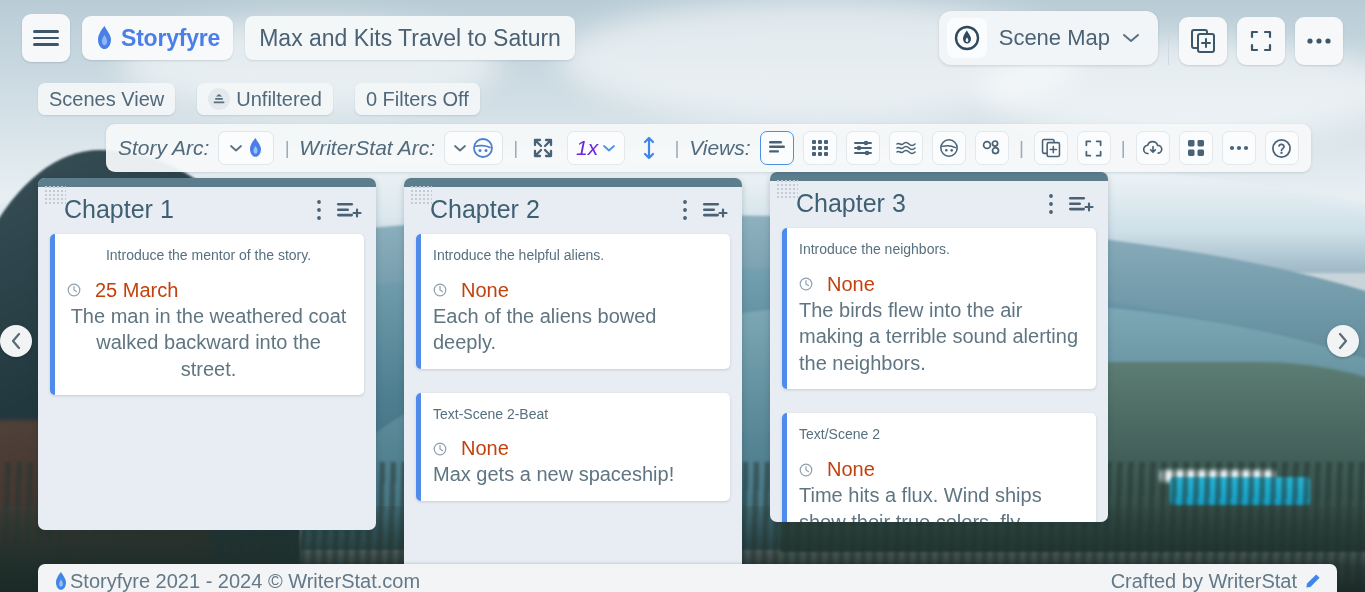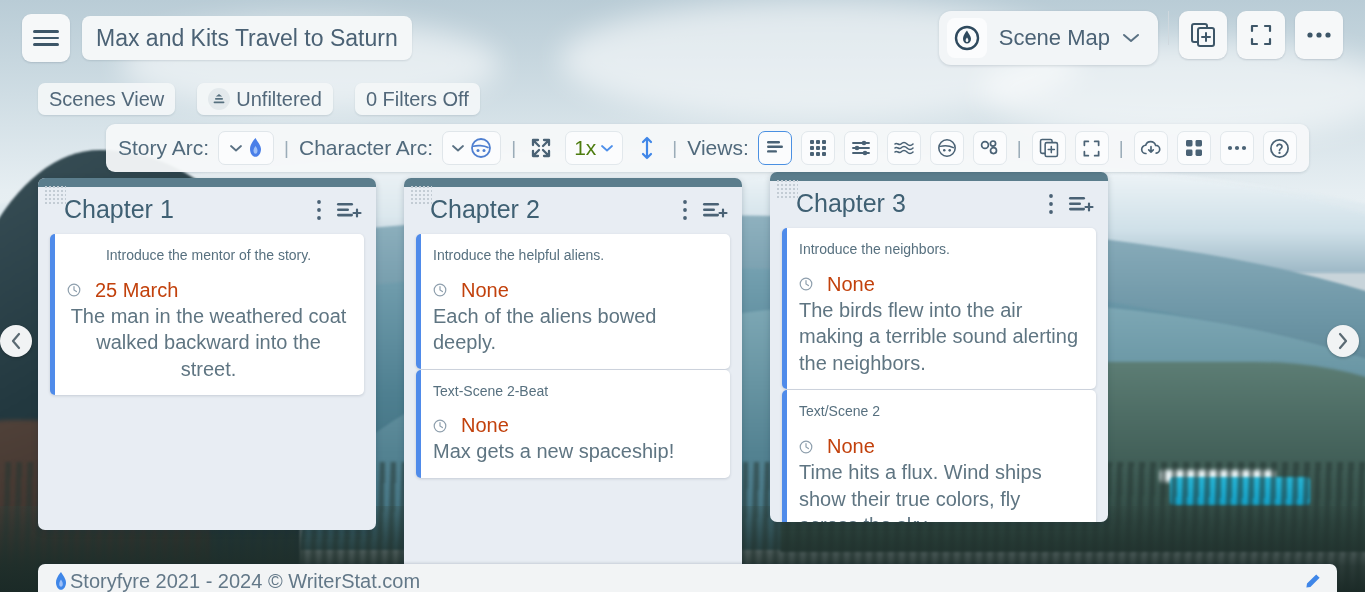--- a/index.html
+++ b/index.html
@@ -149,21 +149,21 @@
     background: #f4f7f8;
     border-radius: 8px;
     display: flex; align-items: center;
     padding: 0 14px;
     color: #4b6275; font-size: 23px;
     box-shadow: 0 1px 2px rgba(20,40,60,.12);
     cursor: text;
   }
   .topbar-right {
     margin-left: auto;
-    display: flex; align-items: flex-start; gap: 10px;
+    display: flex; align-items: flex-end; gap: 10px;
   }
   .scene-chip {
     height: 54px;
     background: #f2f5f7;
     border-radius: 12px;
     display: flex; align-items: center; gap: 12px;
     padding: 0 18px 0 8px;
     box-shadow: 0 1px 3px rgba(20,40,60,.15);
     cursor: pointer;
   }
@@ -200,20 +200,21 @@
   .toolbar {
     position: absolute; z-index: 5;
     left: 106px; top: 124px;
     height: 48px;
     background: rgba(246,248,249,.95);
     border-radius: 9px;
     display: flex; align-items: center;
     padding: 0 12px;
     gap: 9px;
     box-shadow: 0 1px 3px rgba(20,40,60,.14);
+    font-style: italic;
   }
   .tb-label { color: #516a7c; font-size: 21px; white-space: nowrap; }
   .tb-sep { color: #9bacb8; font-size: 19px; padding: 0 1px; }
   .tb-select {
     height: 34px; min-width: 56px;
     background: #fbfcfd; border: 1px solid #e0e6ea; border-radius: 7px;
     display: flex; align-items: center; justify-content: center; gap: 5px;
     padding: 0 8px; cursor: pointer;
   }
   .tb-icon-btn {
@@ -225,21 +226,21 @@
   .tb-icon-btn.active { border-color: #4a90e2; }
   .tb-plain-btn {
     width: 30px; height: 30px;
     display: flex; align-items: center; justify-content: center;
     cursor: pointer; color: #4a6275;
   }
   .zoom-chip {
     height: 34px;
     background: #fbfcfd; border: 1px solid #e2e8ec; border-radius: 7px;
     display: flex; align-items: center; gap: 4px; padding: 0 8px;
-    color: #4d7c0f; font-size: 21px; cursor: pointer;
+    color: #6d28d9; font-size: 21px; cursor: pointer;
   }
 
   
   .board {
     position: absolute; z-index: 4;
     left: 38px; top: 178px;
     display: flex; align-items: flex-start; gap: 28px;
   }
   .column {
     width: 338px;
@@ -264,21 +265,21 @@
   .col-title {
     color: #3f6073; font-size: 25px; padding-left: 12px;
   }
   .col-actions { margin-left: auto; display: flex; align-items: center; gap: 14px; }
   .col-body { padding: 0 12px 14px 12px; min-height: 112px; }
   .card {
     background: #ffffff;
     border-left: 5px solid #4f8bea;
     border-radius: 5px;
     padding: 12px 14px 13px 12px;
-    margin-bottom: 1px;
+    margin-bottom: 24px;
     box-shadow: 0 1px 3px rgba(20,40,60,.16);
   }
   .card:last-child { margin-bottom: 0; }
   .card-title {
     color: #57707f; font-size: 14px; line-height: 1.33;
   }
   .card-meta {
     display: flex; align-items: center; gap: 14px;
     margin-top: 14px;
     color: #c2410c; font-size: 20px;
@@ -349,20 +350,29 @@
 <div class="topbar">
 
   <div class="btn-square hamburger">
     <div>
       <span></span>
       <span></span>
       <span></span>
     </div>
   </div>
 
+  <div class="brand-chip">
+    <span>
+      <svg width="19" height="24" viewBox="0 0 19 24">
+        <path d="M9.5 0C9.5 0 3 7.2 3 13.4 3 18.8 6 23 9.5 23S16 18.8 16 13.4C16 9 12 5 9.5 0z" fill="#4a7fe8"></path>
+        <path d="M9.5 9c0 0-2.6 3.3-2.6 6.2 0 2.4 1.2 4 2.6 4s2.6-1.6 2.6-4C12.1 12.5 9.5 9 9.5 9z" fill="#8fb6f5"></path>
+      </svg>
+    </span>
+    <span class="brand-name">Storyfyre</span>
+  </div>
 
   <div class="title-chip">Max and Kits Travel to Saturn</div>
 
   <div class="topbar-right">
 
     <div class="scene-chip">
       <span class="scene-icon-box">
         <svg width="26" height="26" viewBox="0 0 26 26">
           <circle cx="13" cy="13" r="11" fill="none" stroke="#2f4a5e" stroke-width="2.4"></circle>
           <path d="M13 5.5c0 0-4 4.4-4 8.2 0 2.9 1.8 4.8 4 4.8s4-1.9 4-4.8c0-2.6-2.6-5.2-4-8.2z" fill="#2f4a5e"></path>
@@ -440,21 +450,21 @@
     <span>
       <svg width="15" height="20" viewBox="0 0 15 20">
         <path d="M7.5 0C7.5 0 2 5.8 2 11c0 4.4 2.5 7.8 5.5 7.8S13 15.4 13 11C13 7.3 9.6 4 7.5 0z" fill="#4a7fe8"></path>
         <path d="M7.5 8c0 0-2 2.6-2 4.8 0 1.8.9 3 2 3s2-1.2 2-3C9.5 10.6 7.5 8 7.5 8z" fill="#9ec0f8"></path>
       </svg>
     </span>
   </div>
 
   <span class="tb-sep">|</span>
 
-  <span class="tb-label">Character Arc:</span>
+  <span class="tb-label">WriterStat Arc:</span>
   <div class="tb-select">
     <span>
       <svg width="14" height="9" viewBox="0 0 14 9">
           <path d="M2 2l5 4.5L12 2" fill="none" stroke="#5a7183" stroke-width="1.8" stroke-linecap="round" stroke-linejoin="round"></path>
         </svg>
     </span>
     <span>
       <svg width="22" height="22" viewBox="0 0 22 22">
         <circle cx="11" cy="11" r="9" fill="none" stroke="#4f7fd0" stroke-width="1.8"></circle>
         <path d="M3.4 9.2c3.6-.9 10.4-.9 14.6 1.4" fill="none" stroke="#4f7fd0" stroke-width="1.7" stroke-linecap="round"></path>
@@ -794,19 +804,20 @@
   <div class="footer-left">
     <span>
       <svg width="14" height="19" viewBox="0 0 14 19">
         <path d="M7 0C7 0 2 5.5 2 10.4c0 4.1 2.3 7.3 5 7.3s5-3.2 5-7.3C12 6.9 8.9 3.2 7 0z" fill="#3f86e8"></path>
         <path d="M7 7.6c0 0-1.8 2.4-1.8 4.4 0 1.7.8 2.8 1.8 2.8s1.8-1.1 1.8-2.8C8.8 10 7 7.6 7 7.6z" fill="#9ec0f8"></path>
       </svg>
     </span>
     <span>Storyfyre 2021 - 2024 © WriterStat.com</span>
   </div>
   <div class="footer-right">
+    <span>Crafted by WriterStat</span>
     <span>
       <svg width="17" height="17" viewBox="0 0 17 17">
         <path d="M12.2 1.4l3.4 3.4-9.2 9.2-4 .6.6-4 9.2-9.2z" fill="#3f86e8"></path>
       </svg>
     </span>
   </div>
 </div>
 
 </body></html>

